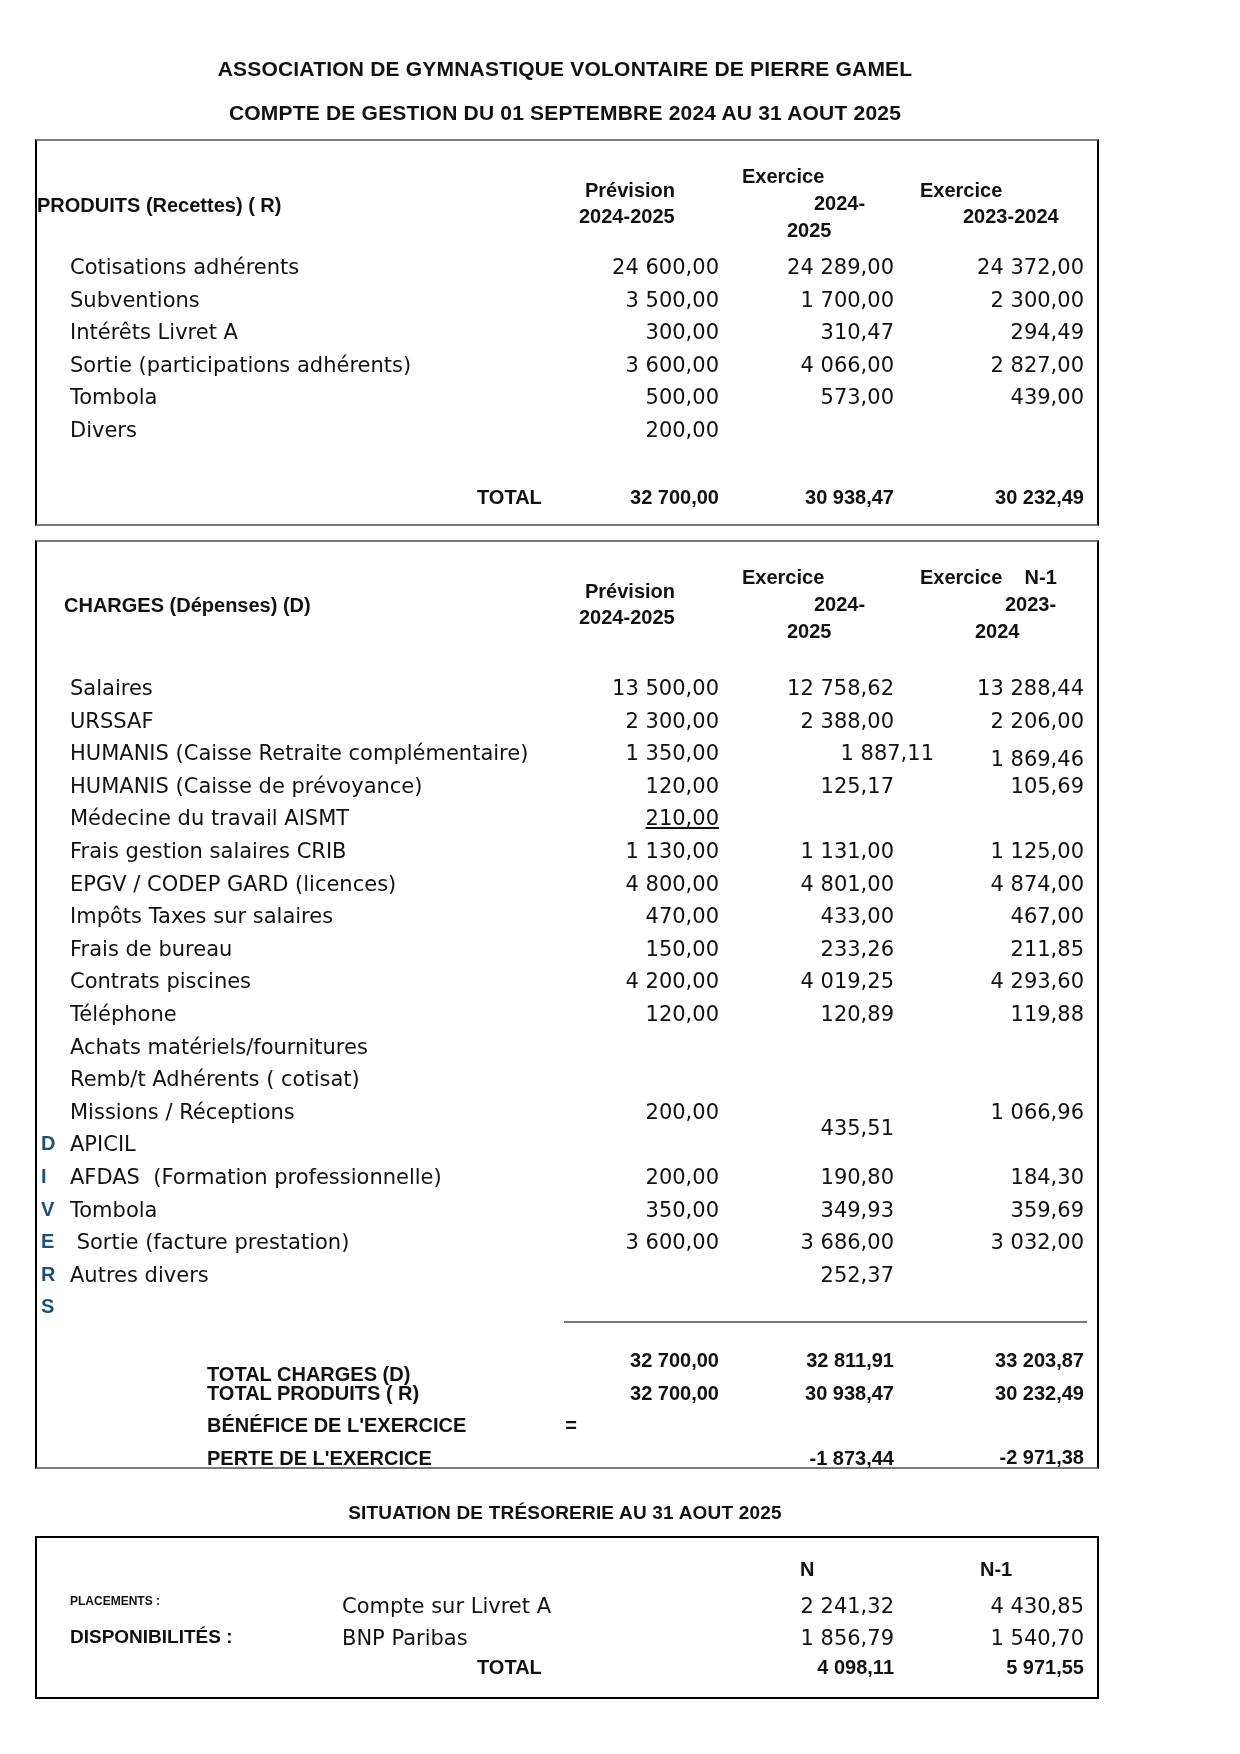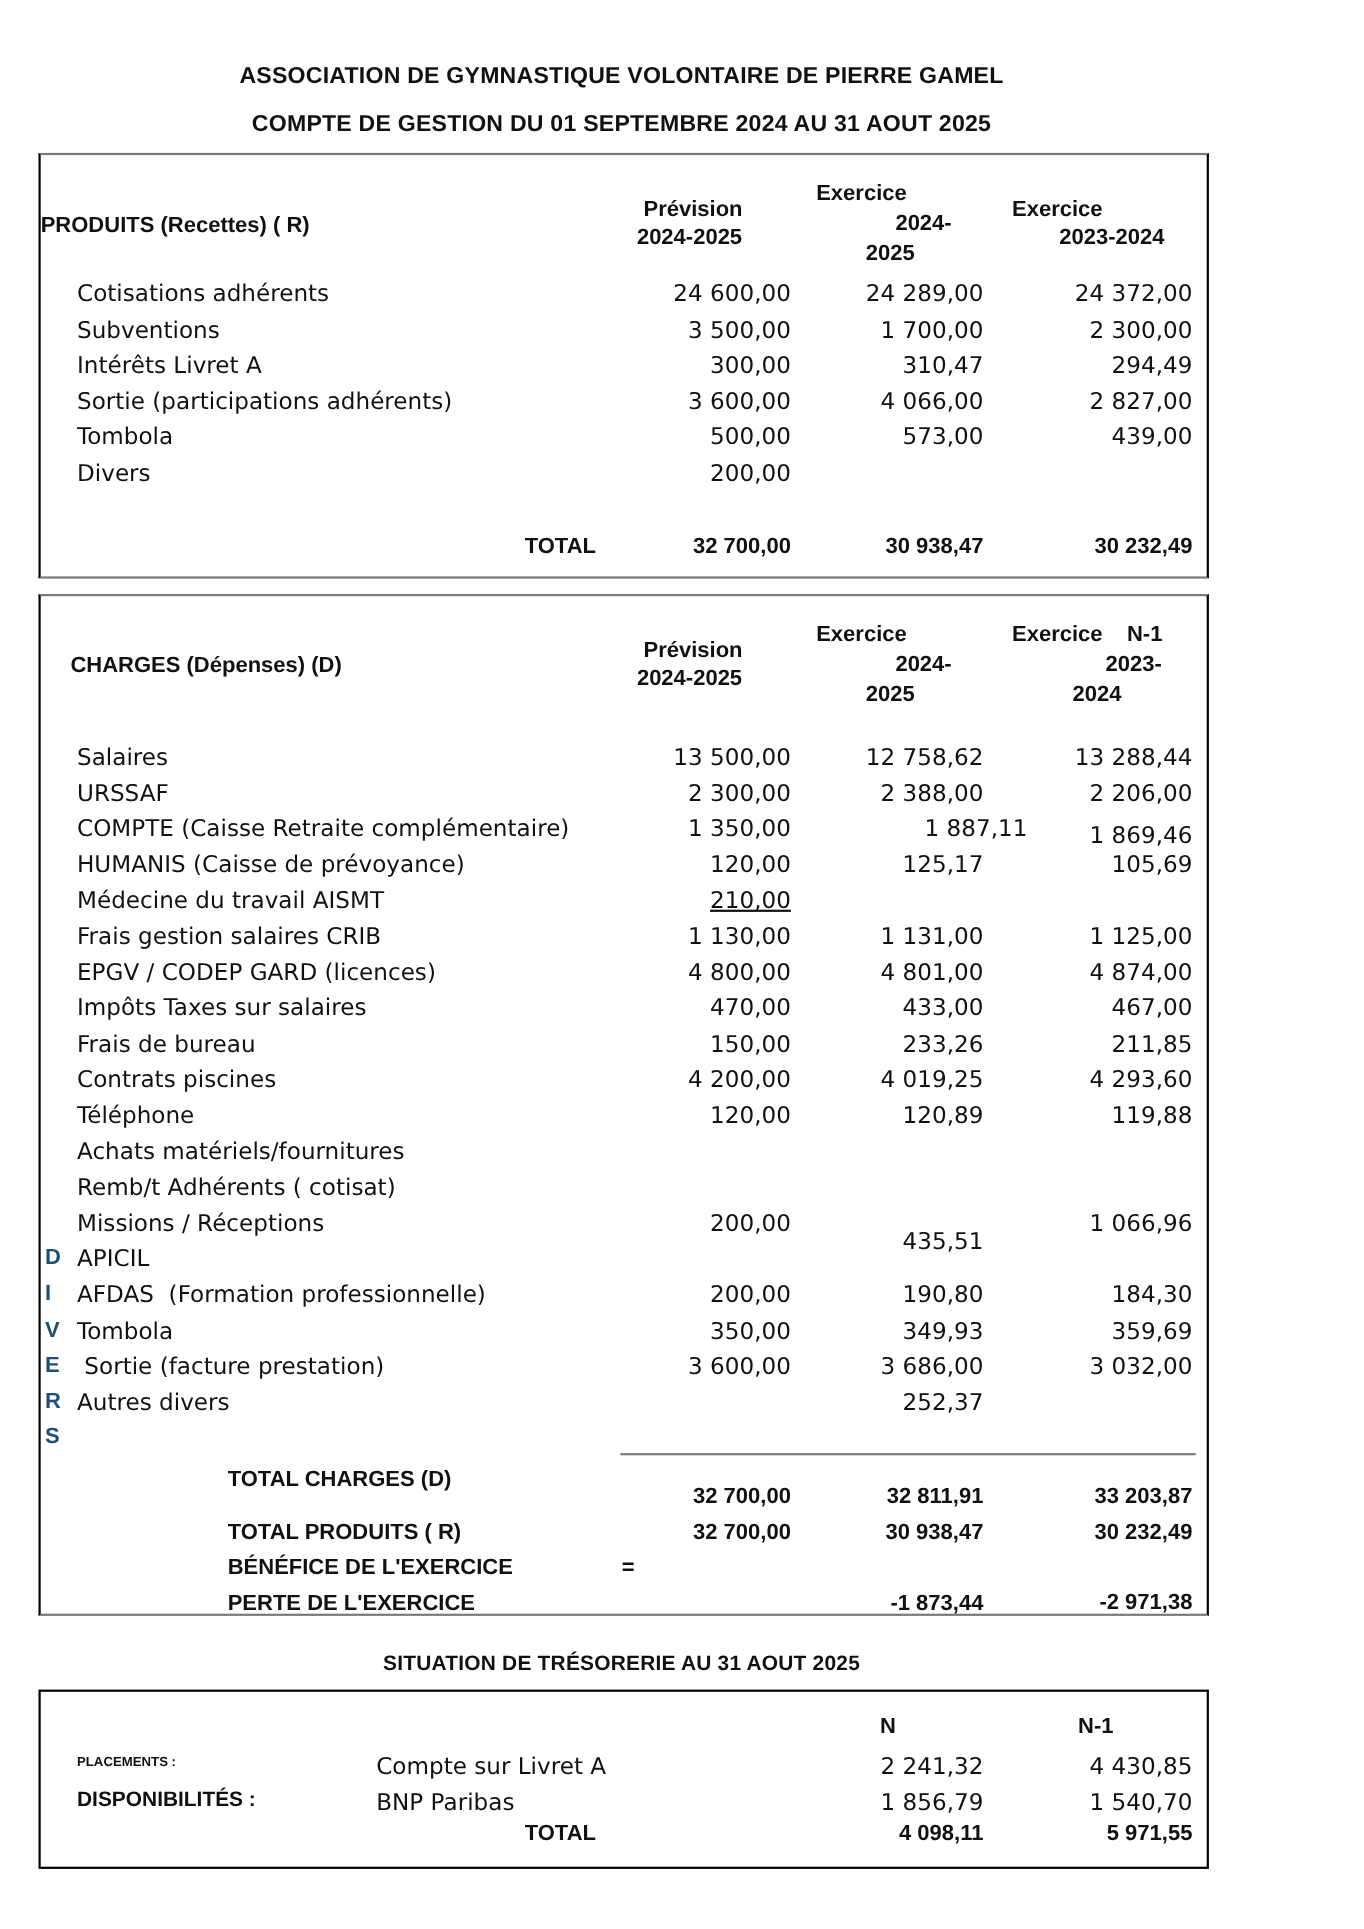--- a/index.html
+++ b/index.html
@@ -94,21 +94,21 @@
 
   <div id="charges-rows">
       <div class="cell lbl" style="top: 134px;;white-space:pre">Salaires</div>
       <div class="cell num c1" style="top: 134px;">13 500,00</div>
       <div class="cell num c2" style="top: 134px;">12 758,62</div>
       <div class="cell num c3" style="top: 134px;">13 288,44</div>
       <div class="cell lbl" style="top: 166.6px;;white-space:pre">URSSAF</div>
       <div class="cell num c1" style="top: 166.6px;">2 300,00</div>
       <div class="cell num c2" style="top: 166.6px;">2 388,00</div>
       <div class="cell num c3" style="top: 166.6px;">2 206,00</div>
-      <div class="cell lbl" style="top: 199.2px;;white-space:pre">COMPTE (Caisse Retraite complémentaire)</div>
+      <div class="cell lbl" style="top: 199.2px;;white-space:pre">HUMANIS (Caisse Retraite complémentaire)</div>
       <div class="cell num c1" style="top: 199.2px;">1 350,00</div>
       <div class="cell num c2" style="top: 199.2px; padding-left: 40px;">1 887,11</div>
       <div class="cell num c3" style="top: 205px;">1 869,46</div>
       <div class="cell lbl" style="top: 231.8px;;white-space:pre">HUMANIS (Caisse de prévoyance)</div>
       <div class="cell num c1" style="top: 231.8px;">120,00</div>
       <div class="cell num c2" style="top: 231.8px;">125,17</div>
       <div class="cell num c3" style="top: 231.8px;">105,69</div>
       <div class="cell lbl" style="top: 264.4px;;white-space:pre">Médecine du travail AISMT</div>
       <div class="cell num c1" style="top: 264.4px; text-decoration: underline;">210,00</div>
       <div class="cell num c2" style="top: 264.4px;"></div>
@@ -175,21 +175,21 @@
       <div class="cell divers" style="top: 623px; color: rgb(31, 78, 121);">I</div>
       <div class="cell divers" style="top: 655.6px; color: rgb(31, 78, 121);">V</div>
       <div class="cell divers" style="top: 688.2px; color: rgb(31, 78, 121);">E</div>
       <div class="cell divers" style="top: 720.8px; color: rgb(31, 78, 121);">R</div>
       <div class="cell divers" style="top: 753.4px; color: rgb(31, 78, 121);">S</div>
     </div>
 
   <div class="rule" style="left:527px; width:523px; top:779px;"></div>
 
   <div id="charges-summary">
-      <div class="cell hdr" style="top: 792px;;left:170px">TOTAL CHARGES (D)</div>
+      <div class="cell hdr" style="top: 821px;;left:170px">TOTAL CHARGES (D)</div>
       <div class="cell bnum c1" style="top: 807px;">32 700,00</div>
       <div class="cell bnum c2" style="top: 807px;">32 811,91</div>
       <div class="cell bnum c3" style="top: 807px;">33 203,87</div>
       <div class="cell hdr" style="top: 839.5px;;left:170px">TOTAL PRODUITS ( R)</div>
       <div class="cell bnum c1" style="top: 839.5px;">32 700,00</div>
       <div class="cell bnum c2" style="top: 839.5px;">30 938,47</div>
       <div class="cell bnum c3" style="top: 839.5px;">30 232,49</div>
       <div class="cell hdr" style="top: 872px;;left:170px">BÉNÉFICE DE L'EXERCICE</div>
       <div class="cell bnum c1" style="top: 872px; left: 400px; text-align: right; width: 140px;">=</div>
       <div class="cell bnum c2" style="top: 872px;"></div>

